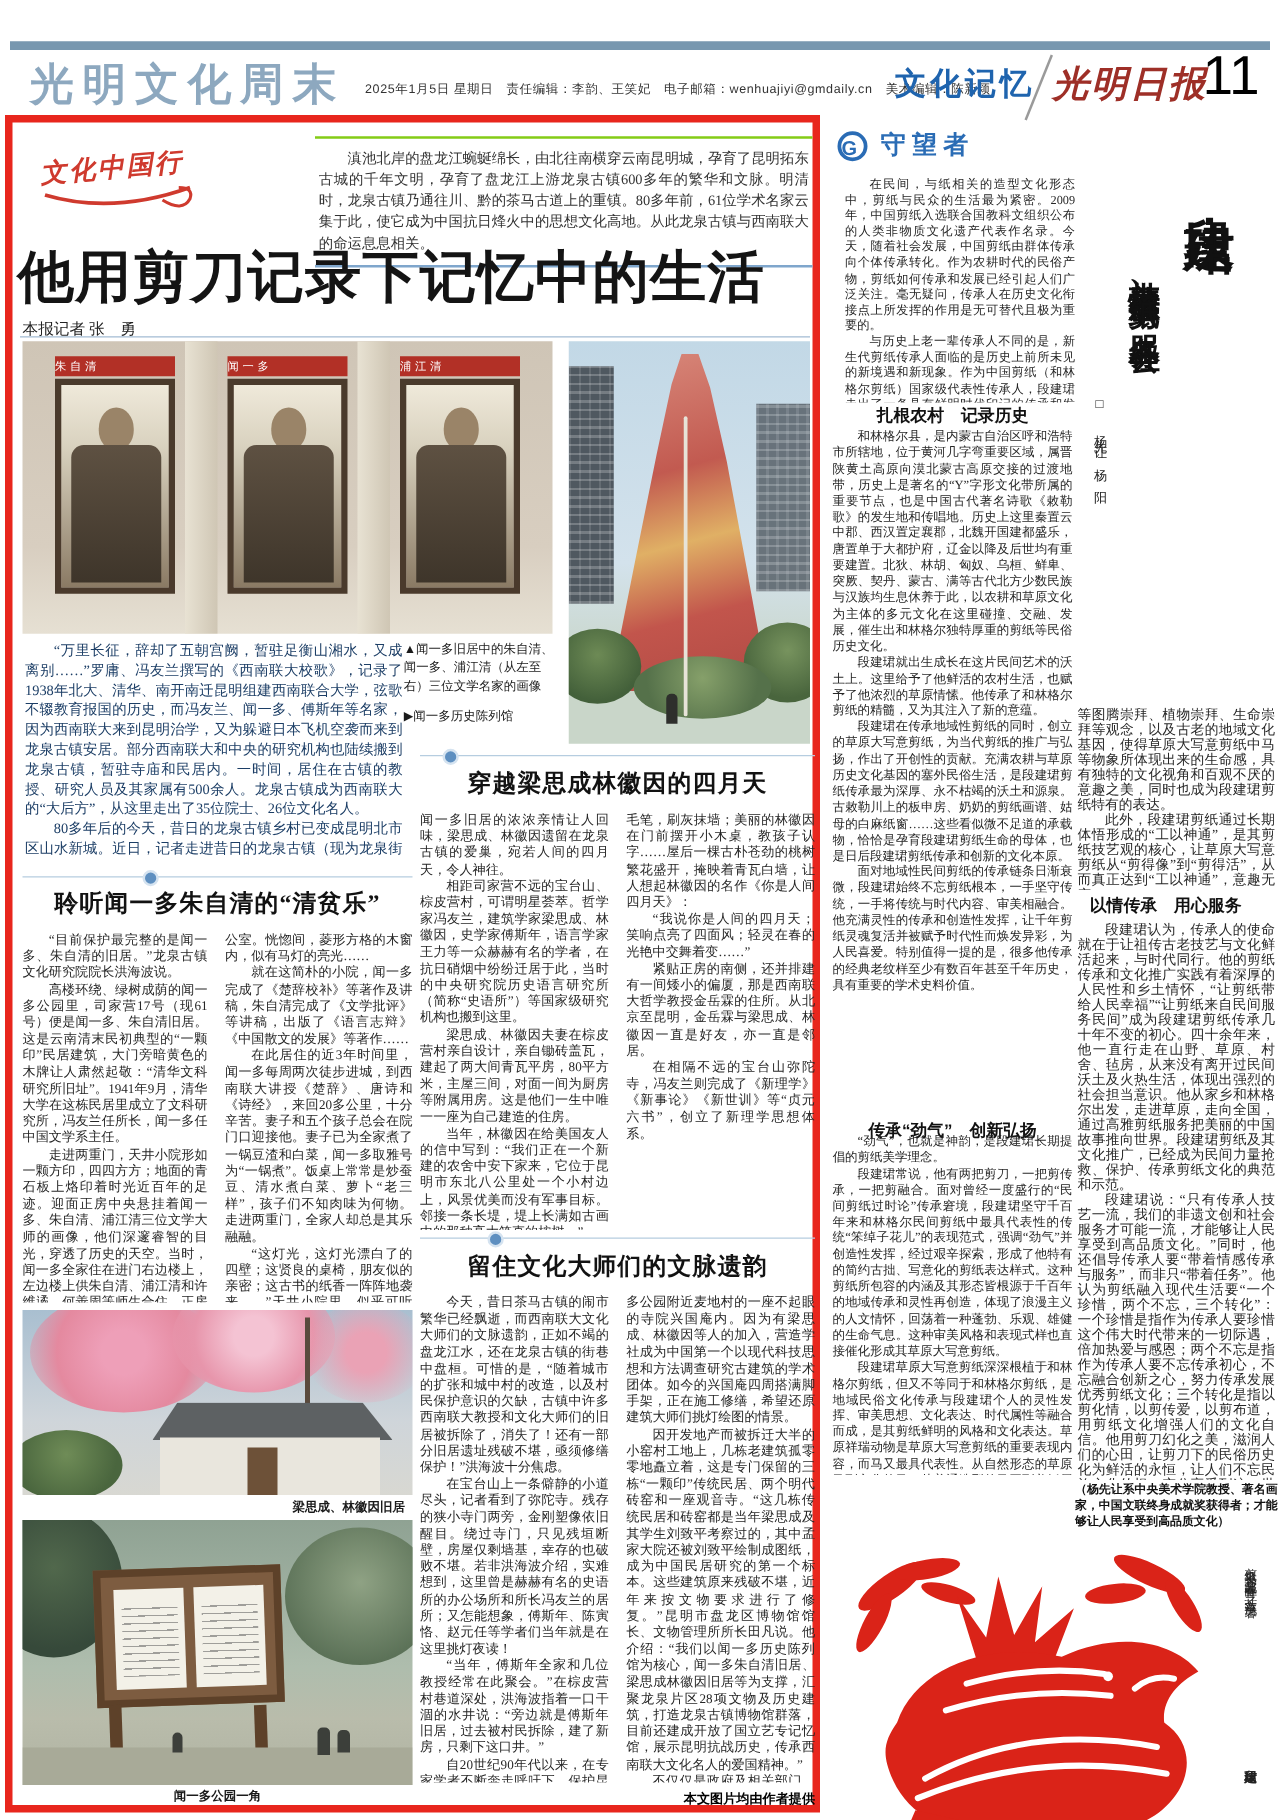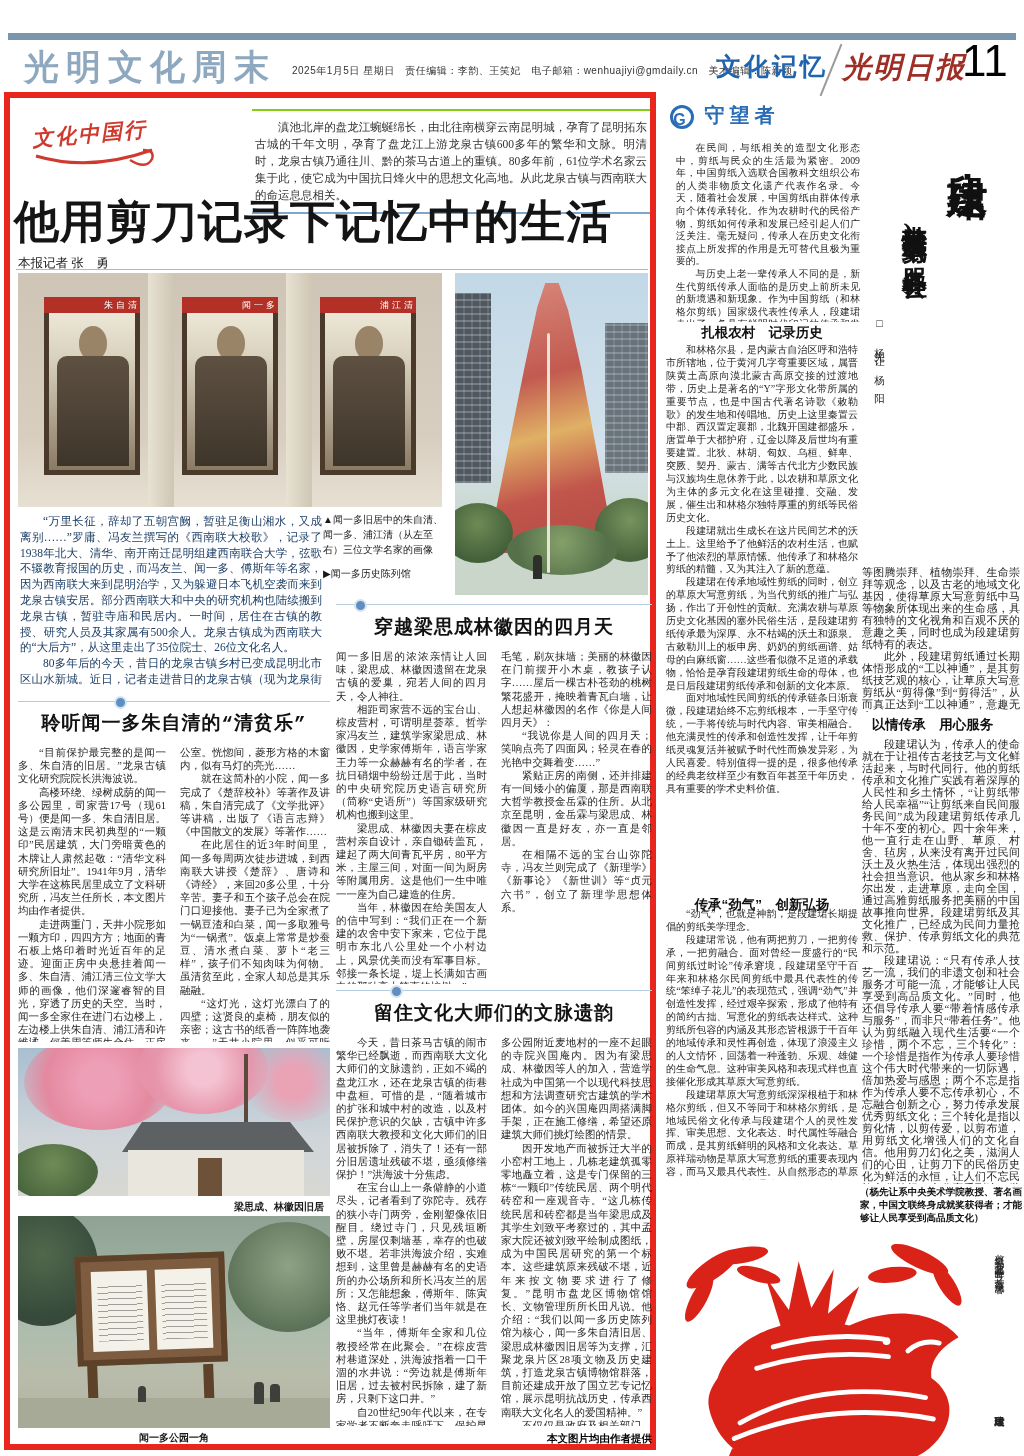--- a/index.html
+++ b/index.html
@@ -24,39 +24,39 @@
   .headline{left:14px;top:192px;width:636px;font-size:45px;font-weight:900;color:#141414;letter-spacing:1px;white-space:nowrap}
   .byline{left:18px;top:255px;font-size:12.5px;color:#222}
   .byrule{left:16px;top:269px;width:632px;border-top:1px solid #a3bcd4;height:0}
   
   .photo{overflow:hidden}
   .photo1{left:18px;top:273px;width:424px;height:234px;background:linear-gradient(180deg,#cfc5b6 0%,#d8cec0 70%,#e6e0d3 100%)}
   .pillar{position:absolute;top:0;width:26px;height:100%;background:linear-gradient(90deg,#e8e2d3,#cfc6b4)}
   .portrait{position:absolute;top:30px;width:96px;height:172px;background:linear-gradient(180deg,#efe9da 0%,#d9d2bf 30%,#8a7a64 100%);border:5px solid #4a3a2c;box-sizing:border-box}
   .pface{position:absolute;left:30px;top:18px;width:28px;height:34px;border-radius:50% 50% 46% 46%;background:#9a8468}
   .pbody{position:absolute;left:8px;top:48px;width:72px;height:110px;background:linear-gradient(180deg,#5e5142,#3e352a);border-radius:10px 10px 0 0}
-  .plaque{position:absolute;top:24px;width:96px;height:16px;background:#b23026;color:#fff;font-size:9px;text-align:right;line-height:16px;letter-spacing:3px}
+  .plaque{position:absolute;top:12px;width:96px;height:16px;background:#b23026;color:#fff;font-size:9px;text-align:left;line-height:16px;letter-spacing:3px}
   .photo2{left:455px;top:273px;width:193px;height:322px;background:linear-gradient(180deg,#c2d8e6 0%,#d3e2ec 55%,#c9d6c9 80%)}
   .bldg{position:absolute;background:#4f5860;background-image:repeating-linear-gradient(0deg,rgba(255,255,255,.22) 0 2px,transparent 2px 7px),repeating-linear-gradient(90deg,rgba(255,255,255,.12) 0 2px,transparent 2px 8px)}
   .monument{position:absolute;left:30px;top:10px;width:134px;height:270px;background:linear-gradient(165deg,#d98a7c 0%,#c25a50 35%,#e0b065 55%,#c2554c 75%,#b04a44 100%);clip-path:polygon(45% 0%,55% 0%,62% 10%,72% 32%,84% 64%,95% 94%,98% 100%,2% 100%,5% 92%,17% 62%,30% 30%,39% 9%)}
   .tree{position:absolute;border-radius:50%}
   .photo3{left:18px;top:1048px;width:312px;height:148px;background:linear-gradient(180deg,#a9bfd0,#cfd5da 60%,#d8d8d2)}
   .roof{position:absolute;left:96px;top:74px;width:200px;height:30px;background:#5d6163;clip-path:polygon(4% 100%,14% 0,88% 0,100% 100%)}
   .wall{position:absolute;left:110px;top:102px;width:176px;height:46px;background:#e9e6dd}
   .door{position:absolute;left:180px;top:110px;width:24px;height:38px;background:#6d5138}
   .blossom{position:absolute;border-radius:50%}
   .photo4{left:18px;top:1216px;width:312px;height:212px;background:linear-gradient(180deg,#8fa293 0%,#aebdad 55%,#b9bcab 75%,#b0b3a2 100%)}
   .signframe{position:absolute;left:58px;top:38px;width:150px;height:110px;background:#7d5c40;border:6px solid #5d4129;box-sizing:border-box;transform:rotate(-2deg)}
   .signpanel{position:absolute;top:10px;width:56px;height:80px;background:#f3f1e8;background-image:repeating-linear-gradient(0deg,rgba(90,90,90,.55) 0 1px,transparent 1px 6px);background-size:80% 70%;background-position:50% 60%;background-repeat:no-repeat}
   .signleg{position:absolute;top:148px;width:10px;height:50px;background:#5d4129;transform:rotate(-2deg)}
   .figure{position:absolute;width:10px;height:22px;background:#3c3f3a;border-radius:4px 4px 0 0}
   
   .sec-div{position:absolute;border-top:1px solid #b6cde0;height:0}
   .dot{position:absolute;top:-6px;width:9px;height:9px;border-radius:50%;background:#5e8fc0;border:2px solid #d5e3f0}
-  .sec-title{position:absolute;text-align:center;font-family:Liberation Mono, monospace;font-weight:bold;font-size:19px;color:#121212;letter-spacing:1px}
+  .sec-title{position:absolute;text-align:center;font-family:Liberation Serif, serif;font-weight:bold;font-size:19px;color:#121212;letter-spacing:1px}
   .lead{left:20px;top:514px;width:302px;height:174px;overflow:hidden;font-size:11.5px;line-height:15.8px;color:#1c3e66;text-align:justify}
   .lead p{margin:0;text-indent:2em}
   .tcol{position:absolute;overflow:hidden;font-size:10.5px;line-height:13.2px;color:#262626;text-align:justify}
   .tcol p{margin:0;text-indent:2em}
   .cont p:first-child{text-indent:0}
   .cap{position:absolute;font-size:10px;color:#1a1a1a;line-height:15px}
   .credit{left:500px;top:1432px;width:152px;font-size:10.5px;font-weight:bold;text-align:right}
   
   .gicon{display:inline-block;width:24px;height:24px;border:3px solid #2a6cb5;border-radius:50%;color:#2a6cb5;font-weight:bold;font-size:16px;line-height:24px;text-align:center;box-sizing:border-box;vertical-align:middle}
   .wbadge{left:670px;top:102px;font-size:20px;font-weight:bold;color:#2a6cb5;letter-spacing:5px}
@@ -143,27 +143,27 @@
       <p>“万里长征，辞却了五朝宫阙，暂驻足衡山湘水，又成离别……”罗庸、冯友兰撰写的《西南联大校歌》，记录了1938年北大、清华、南开南迁昆明组建西南联合大学，弦歌不辍教育报国的历史，而冯友兰、闻一多、傅斯年等名家，因为西南联大来到昆明治学，又为躲避日本飞机空袭而来到龙泉古镇安居。部分西南联大和中央的研究机构也陆续搬到龙泉古镇，暂驻寺庙和民居内。一时间，居住在古镇的教授、研究人员及其家属有500余人。龙泉古镇成为西南联大的“大后方”，从这里走出了35位院士、26位文化名人。</p>
       <p>80多年后的今天，昔日的龙泉古镇乡村已变成昆明北市区山水新城。近日，记者走进昔日的龙泉古镇（现为龙泉街道办事处），于高楼街巷之间，追寻西南联大先贤们的足迹。</p>
     </div>
 
   <div class="sec-div" style="left:18px;top:701px;width:312px">
       <span class="dot" style="left:96px"></span>
     </div>
   <div class="sec-title" style="left:18px;top:710px;width:312px">聆听闻一多朱自清的“清贫乐”</div>
   <div class="tcol" style="left:18px;top:746px;width:148px;height:296px">
       <p>“目前保护最完整的是闻一多、朱自清的旧居。”龙泉古镇文化研究院院长洪海波说。</p>
-      <p>高楼环绕、绿树成荫的闻一多公园里，司家营17号（现61号）便是闻一多、朱自清旧居。这是云南清末民初典型的“一颗印”民居建筑，大门旁暗黄色的木牌让人肃然起敬：“清华文科研究所旧址”。1941年9月，清华大学在这栋民居里成立了文科研究所，冯友兰任所长，本文图片均由作者提供。</p>
+      <p>高楼环绕、绿树成荫的闻一多公园里，司家营17号（现61号）便是闻一多、朱自清旧居。这是云南清末民初典型的“一颗印”民居建筑，大门旁暗黄色的木牌让人肃然起敬：“清华文科研究所旧址”。1941年9月，清华大学在这栋民居里成立了文科研究所，冯友兰任所长，闻一多任中国文学系主任。</p>
       <p>走进两重门，天井小院形如一颗方印，四四方方；地面的青石板上烙印着时光近百年的足迹。迎面正房中央悬挂着闻一多、朱自清、浦江清三位文学大师的画像，他们深邃睿智的目光，穿透了历史的天空。当时，闻一多全家住在进门右边楼上，左边楼上供朱自清、浦江清和许维遹、何善周等师生合住。正房楼上为图书室，楼下为办</p>
     </div>
   <div class="tcol cont" style="left:180px;top:746px;width:150px;height:296px">
       <p>公室。恍惚间，菱形方格的木窗内，似有马灯的亮光……</p>
       <p>就在这简朴的小院，闻一多完成了《楚辞校补》等著作及讲稿，朱自清完成了《文学批评》等讲稿，出版了《语言志辩》《中国散文的发展》等著作……</p>
-      <p>在此居住的近3年时间里，闻一多每周两次徒步进城，到西南联大讲授《楚辞》、唐诗和《诗经》，来回20多公里，十分辛苦。妻子和五个孩子总会在院门口迎接他。妻子已为全家煮了一锅豆渣和白菜，闻一多取雅号为“一锅煮”。饭桌上常常是炒蚕豆、清水煮白菜、萝卜“老三样”，孩子们不知肉味为何物。虽清贫至此，全家人却总是其乐融融。</p>
+      <p>在此居住的近3年时间里，闻一多每周两次徒步进城，到西南联大讲授《楚辞》、唐诗和《诗经》，来回20多公里，十分辛苦。妻子和五个孩子总会在院门口迎接他。妻子已为全家煮了一锅豆渣和白菜，闻一多取雅号为“一锅煮”。饭桌上常常是炒蚕豆、清水煮白菜、萝卜“老三样”，孩子们不知肉味为何物。走进两重门，全家人却总是其乐融融。</p>
       <p>“这灯光，这灯光漂白了的四壁；这贤良的桌椅，朋友似的亲密；这古书的纸香一阵阵地袭来……”天井小院里，似乎可听见闻一多轻声吟诵着《静夜》。</p>
     </div>
 
   <div class="abs photo photo3">
     <div class="blossom" style="left:6px;top:-14px;width:150px;height:96px;background:radial-gradient(circle,#ee9fb8 20%,#e4899f 60%,rgba(228,137,159,0))"></div>
     <div class="blossom" style="left:120px;top:-24px;width:130px;height:90px;background:radial-gradient(circle,#f4c3d3 20%,#e795ab 60%,rgba(231,149,171,0))"></div>
     <div class="blossom" style="left:225px;top:-6px;width:100px;height:80px;background:radial-gradient(circle,#eaa2b5 25%,rgba(234,162,181,0) 75%)"></div>
     <div style="position:absolute;left:226px;top:6px;width:4px;height:120px;background:#5a4a3d"></div>
     <div class="roof"></div>
     <div class="wall"></div>

